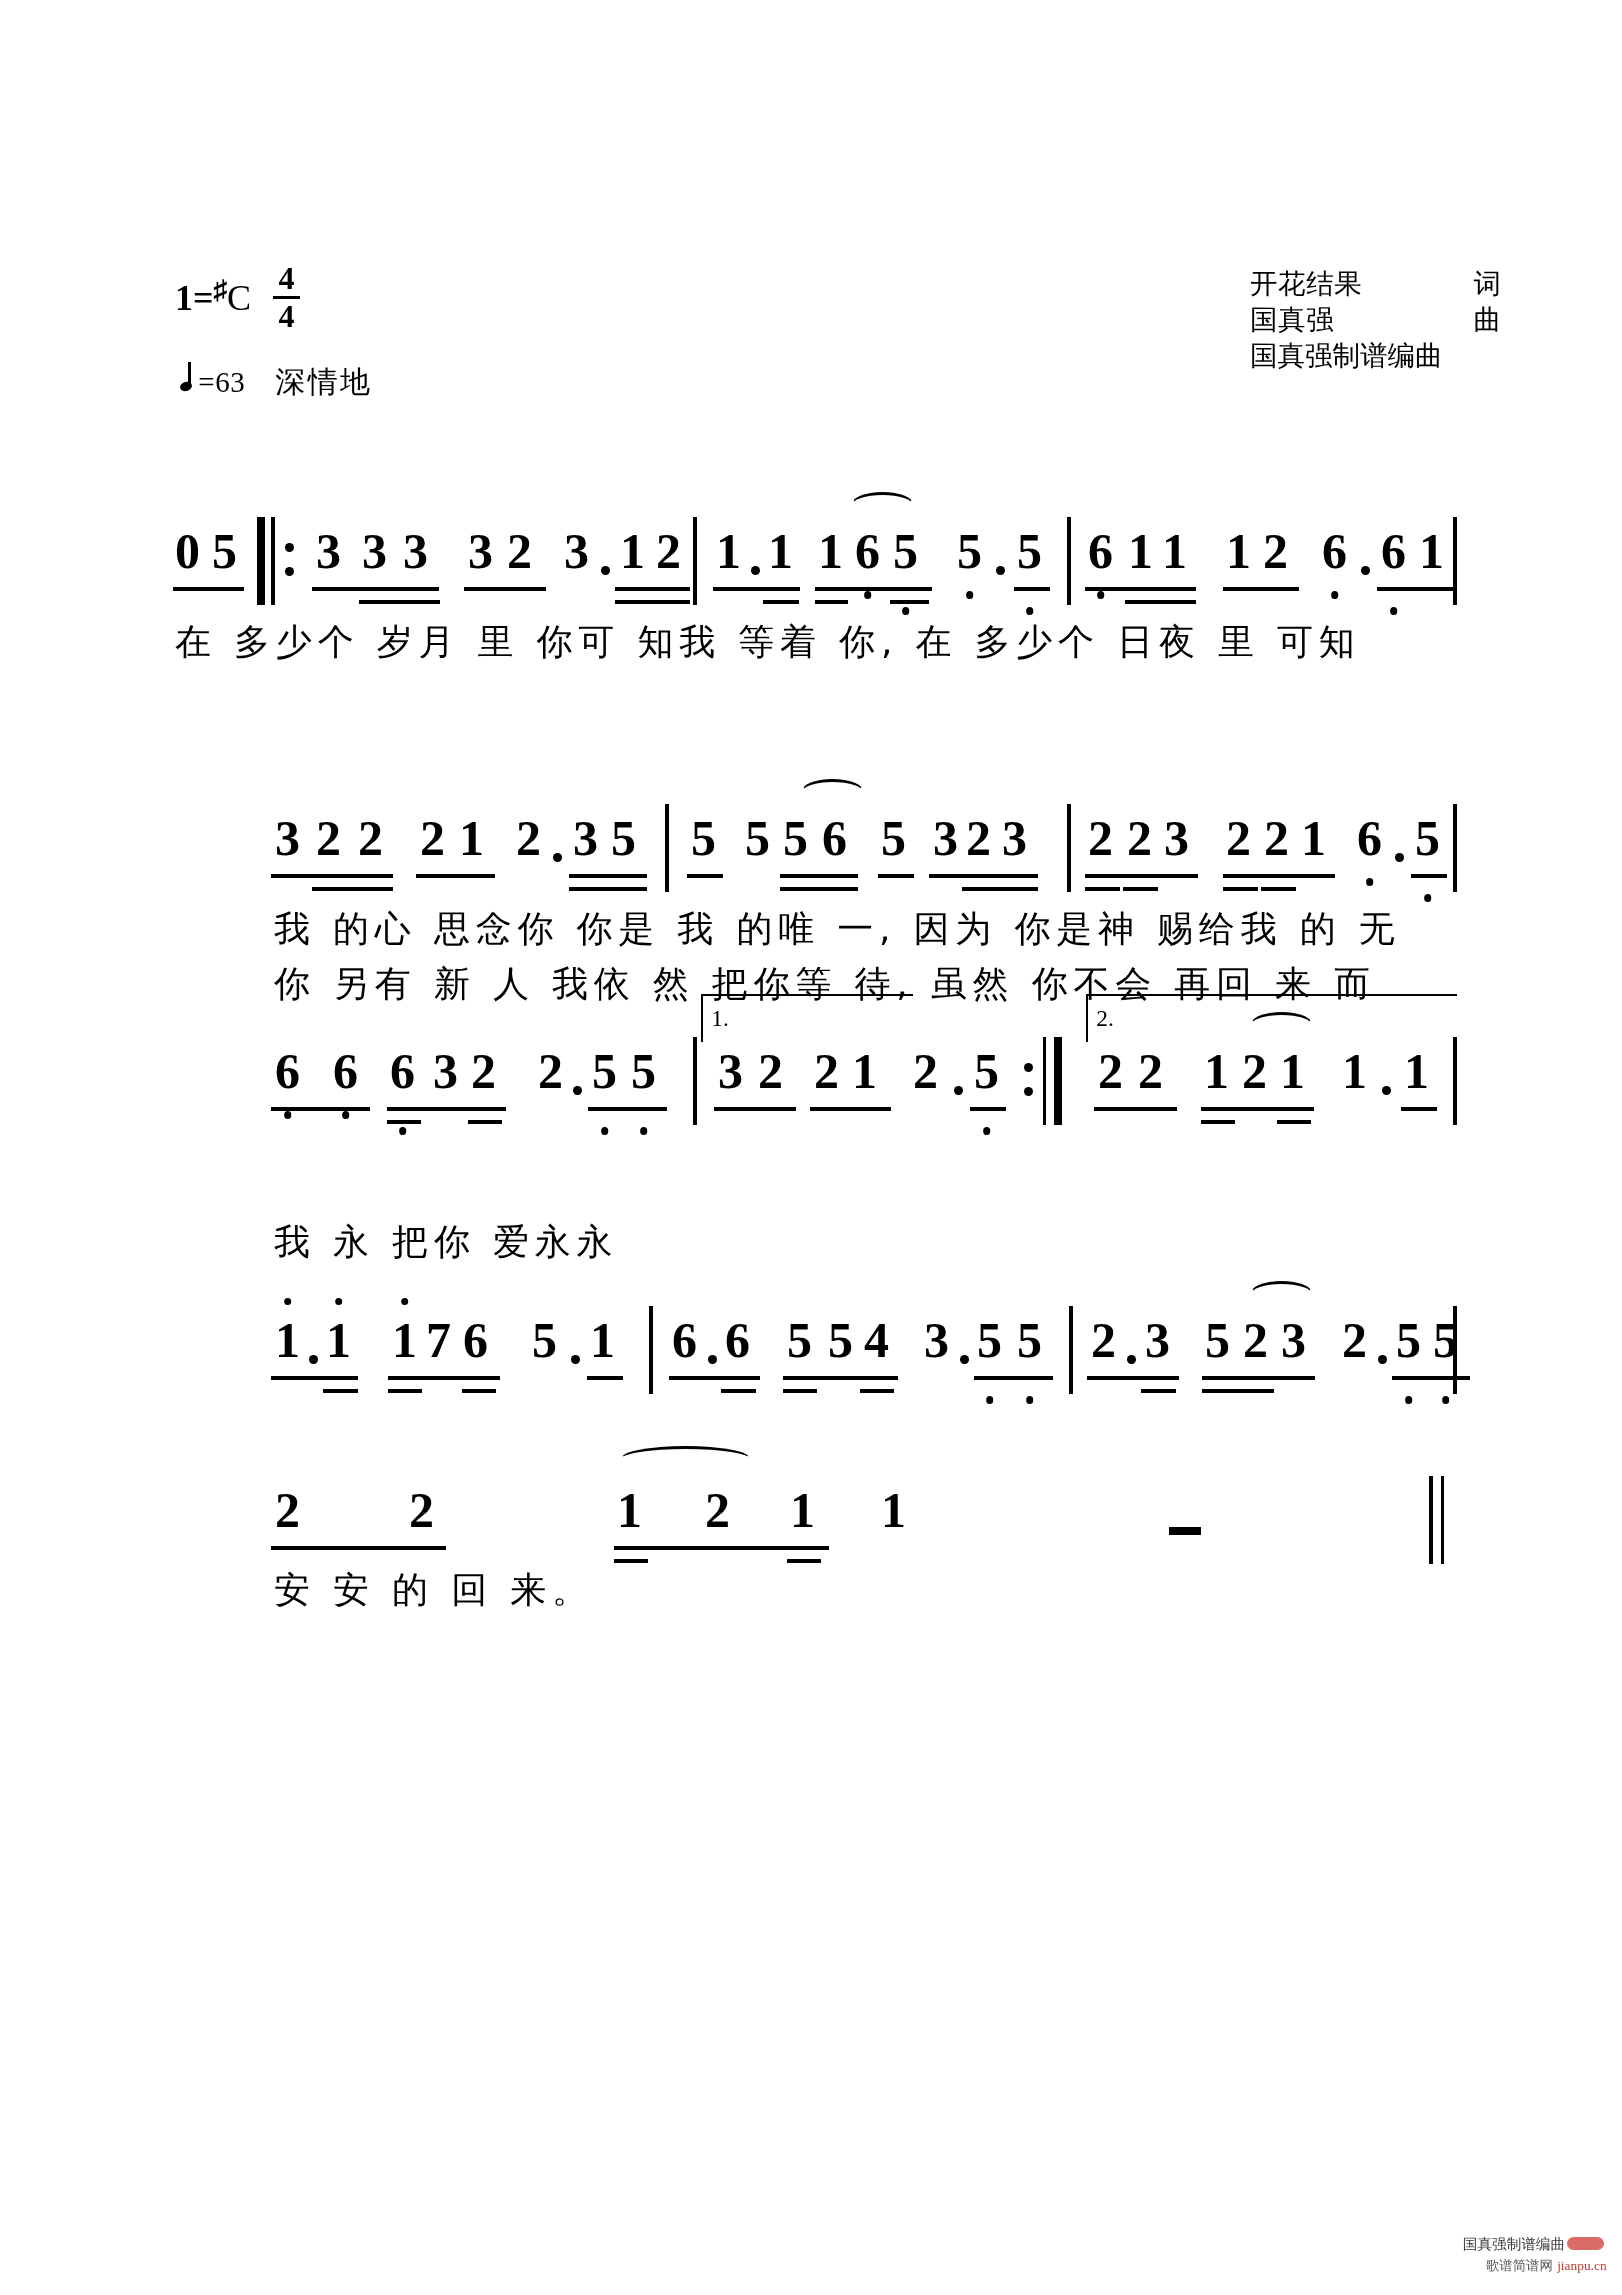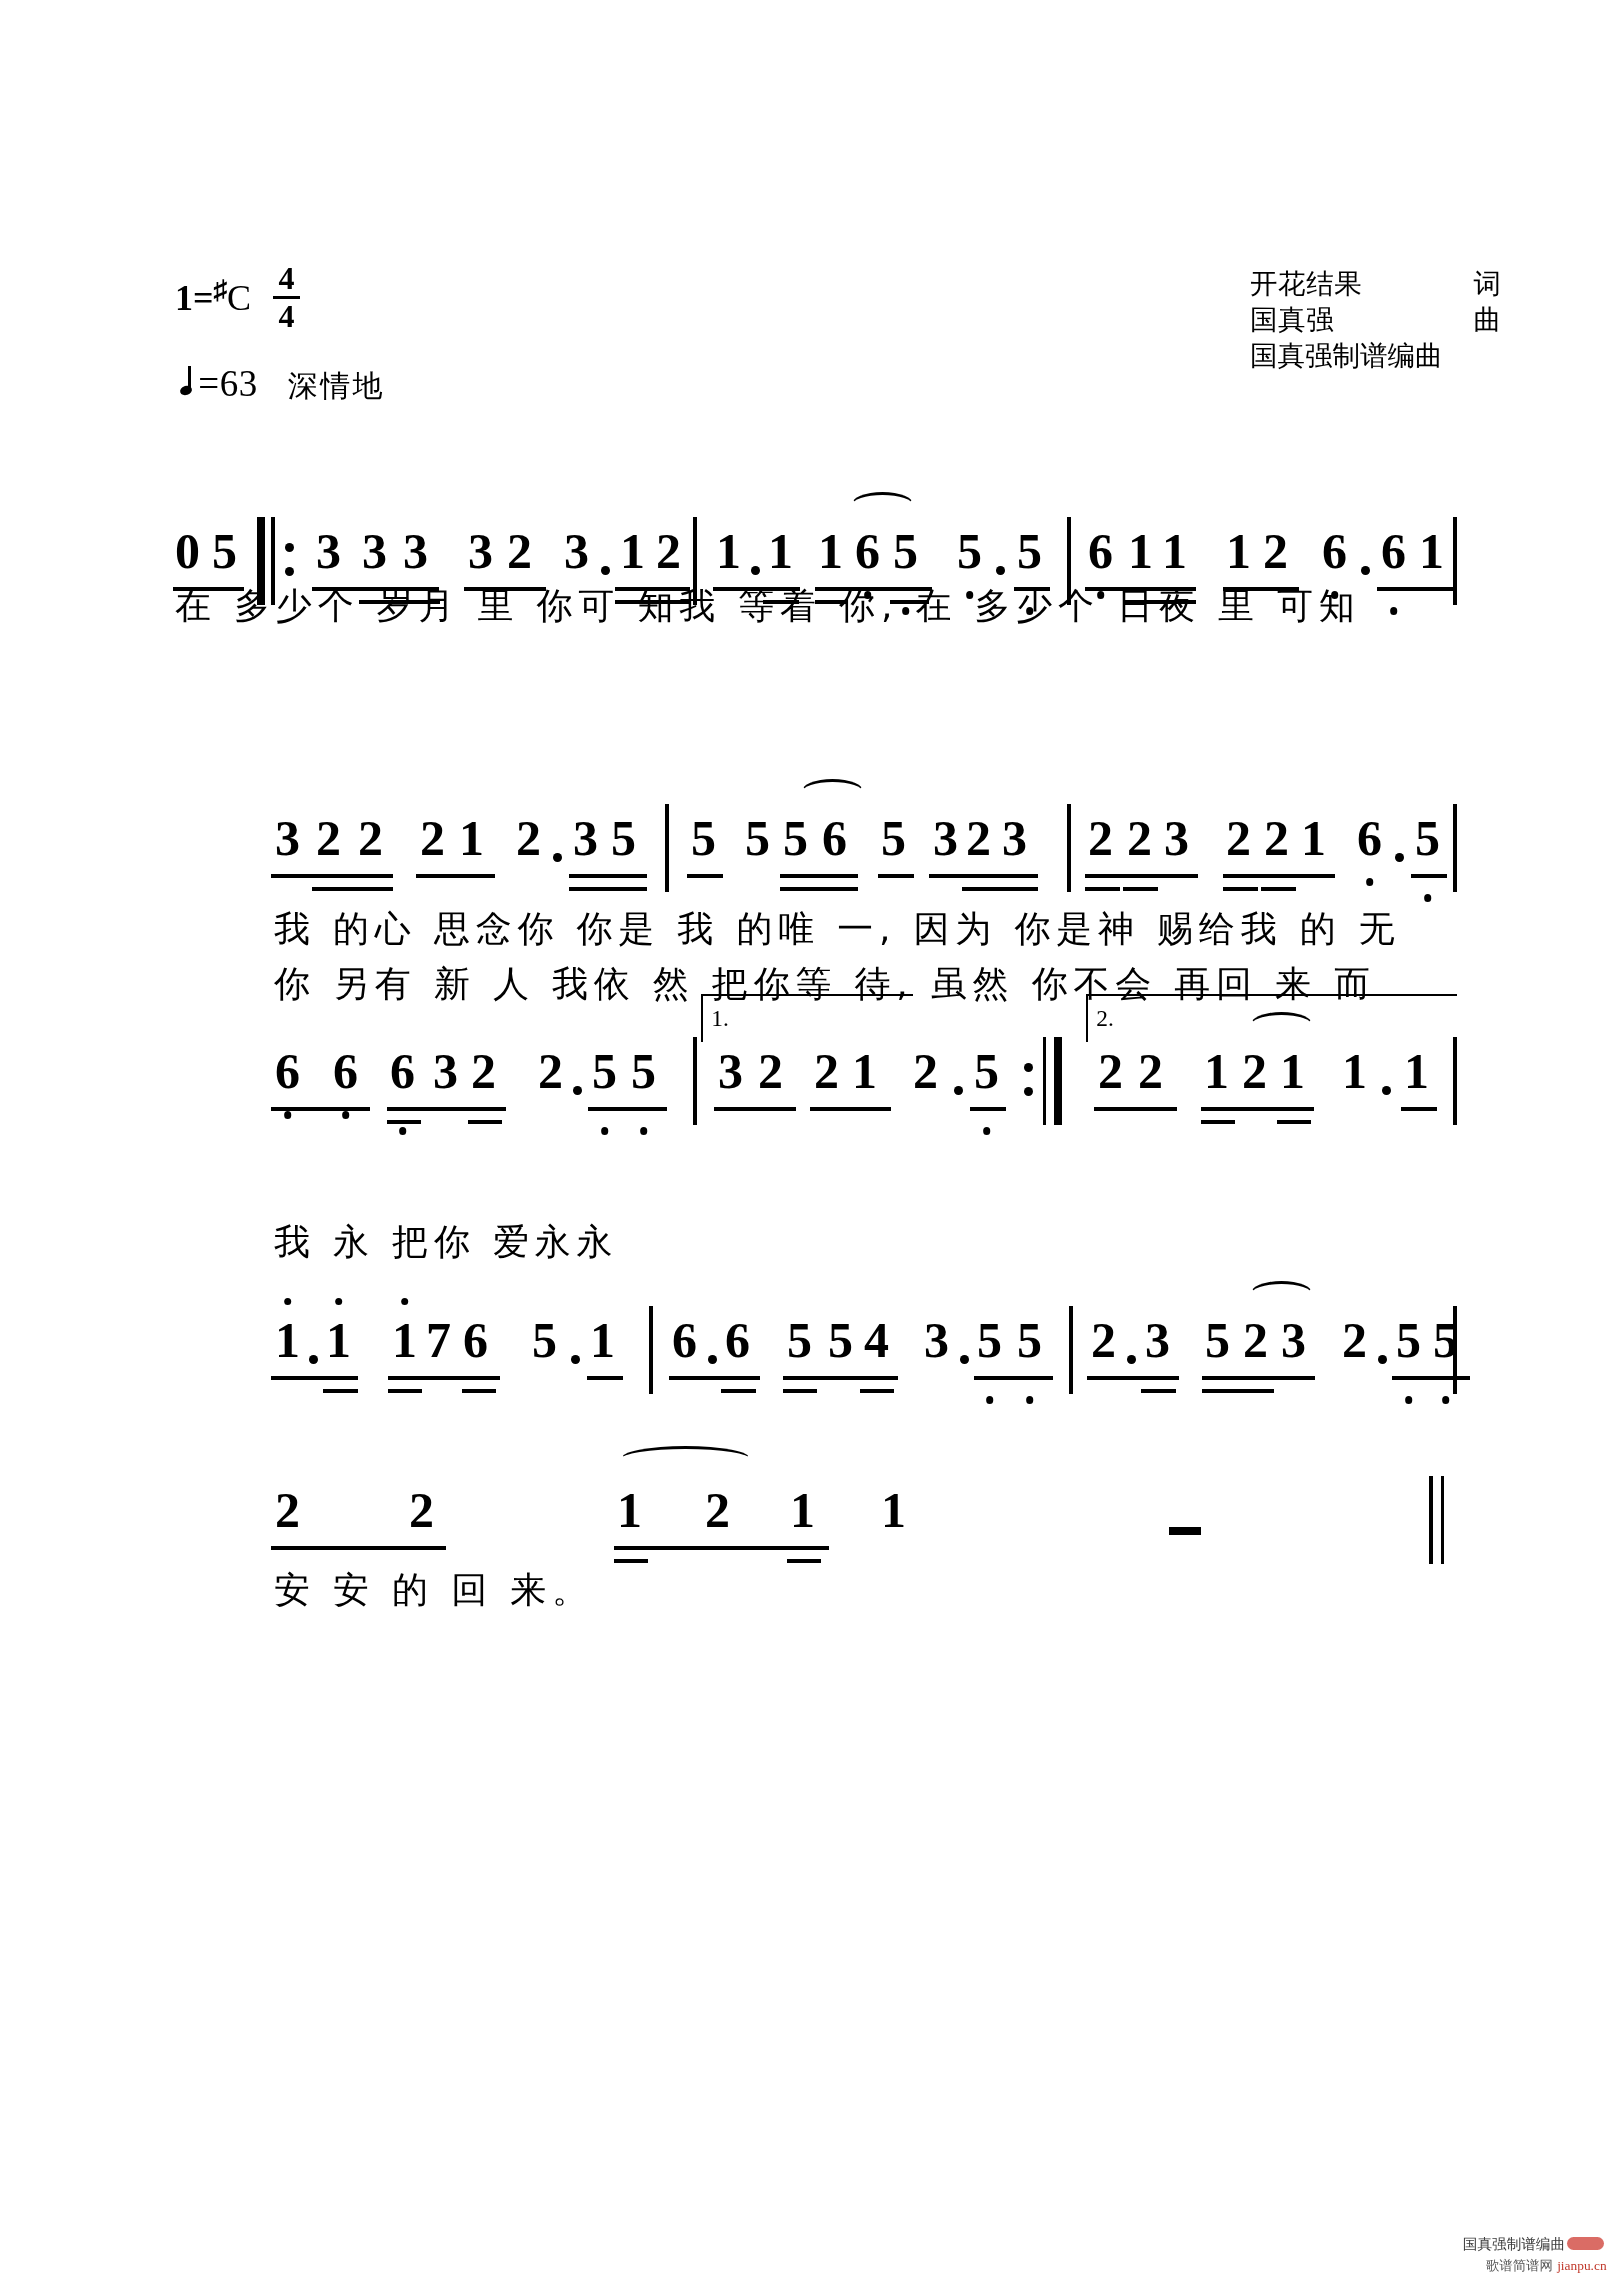--- a/index.html
+++ b/index.html
@@ -21,21 +21,21 @@
   .keytxt .sharp{font-size:27px;vertical-align:10.5px;}
   .keytxt .cletter{font-weight:400;font-size:36px;}
   .meter{display:inline-block;margin-left:22px;text-align:center;line-height:0.95;
          font-size:32px;font-weight:700;font-family:"Liberation Serif","DejaVu Serif",serif;}
   .meter .num{display:block;}
   .meter .bar{display:block;width:27px;height:2.9px;background:#000;margin:2.3px auto;}
   .meter .den{display:block;}
 
   .tempo{position:absolute;left:182px;top:362px;font-size:30px;
          font-family:"Liberation Serif","DejaVu Serif",serif;display:flex;align-items:baseline;}
-  .tempo .eqn{font-size:37px;letter-spacing:0.6px;}
+  .tempo .eqn{font-size:29px;letter-spacing:0.6px;}
   .tempo .expr{margin-left:30px;font-size:30px;font-family:"DejaVu Sans","Liberation Sans",sans-serif;letter-spacing:2.3px;}
   .qnote{display:inline-block;width:15px;height:30px;position:relative;margin-right:1.2px;}
   .qnote::before{content:"";position:absolute;left:5.8px;top:0;width:2.9px;height:26px;background:#000;}
   .qnote::after{content:"";position:absolute;left:-2.3px;top:20px;width:11.7px;height:8.8px;
                 background:#000;border-radius:50%;transform:rotate(-18deg);}
 
   .credits{position:absolute;right:122px;top:266px;text-align:left;
            font-size:27.5px;line-height:1.30;font-family:"DejaVu Sans","Liberation Sans",sans-serif;}
   .credits .row{display:flex;justify-content:space-between;width:251px;}
   .credits .who{letter-spacing:0.6px;}
@@ -198,21 +198,21 @@
       <i class="dotdn l1"></i></div>
     <div class="augdot" style="left:1361px;top:40px;"></div>
     <div class="n" style="left:1381px;">6
       <i class="dotdn l2"></i></div>
     <div class="n" style="left:1419px;">1</div>
     <div class="beam" style="left:1377px;top:61px;width:77px;"></div>
 
     <div class="bl" style="left:1453px;top:-9.4px;height:88px;"></div>
   </div>
 
-  <div class="ly" style="left:175px;top:588px;letter-spacing:5.8px;">在   多少个 岁月 里 你可  知我 等着   你, 在 多少个  日夜 里 可知</div>
+  <div class="ly" style="left:175px;top:624px;letter-spacing:5.8px;">在   多少个 岁月 里 你可  知我 等着   你, 在 多少个  日夜 里 可知</div>
 
   <div class="system" style="top:813px;">
 
     <div class="n" style="left:275px;">3</div>
     <div class="n" style="left:316px;">2</div>
     <div class="n" style="left:358px;">2</div>
     <div class="beam" style="left:271px;top:61px;width:122px;"></div>
     <div class="beam" style="left:312px;top:74px;width:81px;"></div>
 
     <div class="n" style="left:420px;">2</div>

